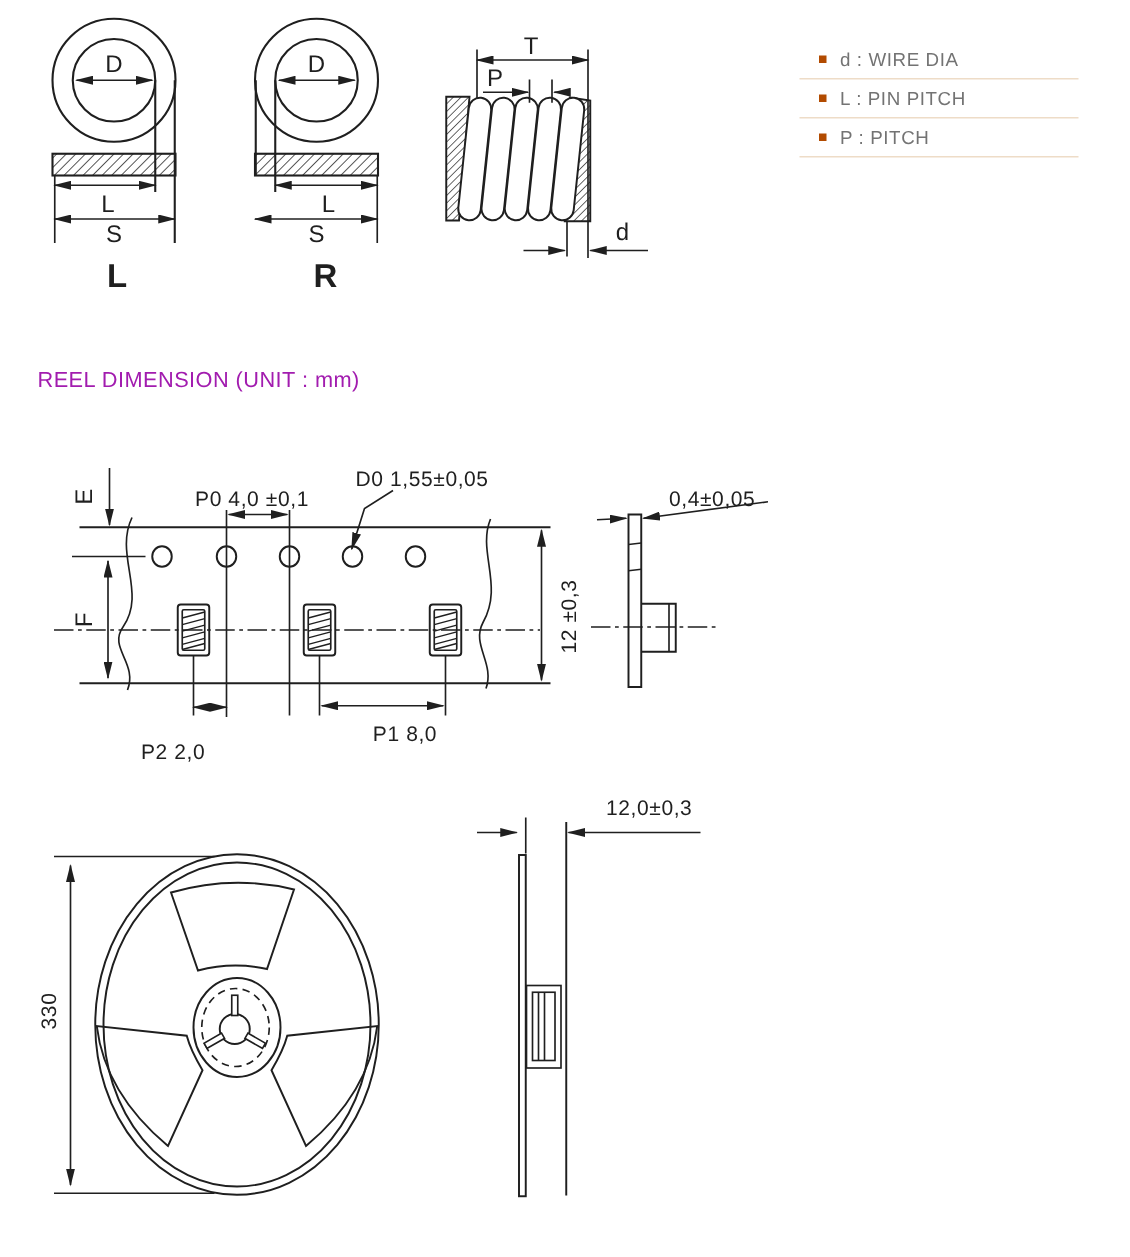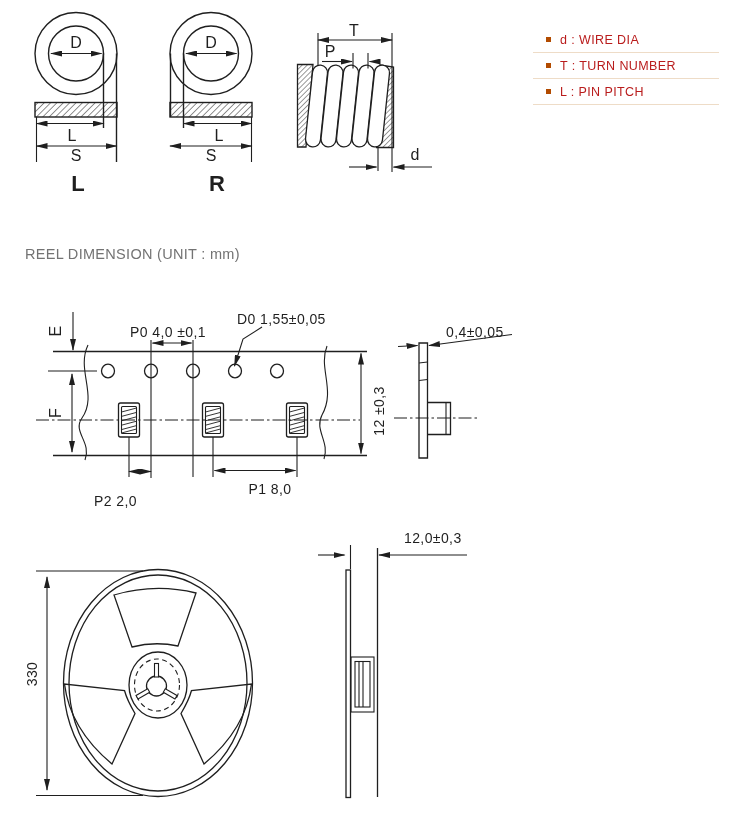--- a/index.html
+++ b/index.html
@@ -8,23 +8,23 @@
   .drawing-svg{position:absolute;left:0;top:0;}
   svg text{font-family:"Liberation Sans",sans-serif;fill:#1f1f1f;}
   svg .dim{font-size:14px;letter-spacing:0.4px;}
   svg .sym{font-size:16px;}
   svg .cap{font-size:22px;font-weight:bold;}
   .legend{position:absolute;left:533px;top:27px;width:186px;}
   .legend-item{display:flex;align-items:center;height:25px;
                border-bottom:1px solid #eedcc7;}
   .legend-bullet{width:5px;height:5px;background:#b24b00;margin-left:13px;
                  margin-right:9px;flex:0 0 auto;}
-  .legend-label{font-size:12.5px;color:#b91c1c;letter-spacing:0.4px;white-space:nowrap;}
+  .legend-label{font-size:12.5px;color:#737373;letter-spacing:0.4px;white-space:nowrap;}
   .section-heading{position:absolute;left:25px;top:246px;font-size:14.5px;
-                   color:#737373;letter-spacing:0.3px;}
+                   color:#a21caf;letter-spacing:0.3px;}
 </style>
 </head>
 <body>
 
 <div class="page">
 
   <svg class="drawing-svg" width="753" height="838" viewBox="0 0 753 838">
     <defs>
       <marker id="mE" markerWidth="12" markerHeight="6" viewBox="0 0 12 6" refX="11" refY="3" orient="auto" markerUnits="userSpaceOnUse">
         <path d="M0,0 L12,3 L0,6 Z" fill="#1f1f1f"></path>
@@ -218,23 +218,23 @@
     </g>
   </svg>
 
   <div class="legend">
     <div class="legend-item">
       <span class="legend-bullet"></span>
       <span class="legend-label">d : WIRE DIA</span>
     </div>
     <div class="legend-item">
       <span class="legend-bullet"></span>
-      <span class="legend-label">T : TURN NUMBER</span>
+      <span class="legend-label">L : PIN PITCH</span>
     </div>
     <div class="legend-item">
       <span class="legend-bullet"></span>
-      <span class="legend-label">L : PIN PITCH</span>
+      <span class="legend-label">P : PITCH</span>
     </div>
   </div>
 
   <div class="section-heading">REEL DIMENSION (UNIT : mm)</div>
 
 </div>
 
 </body></html>

